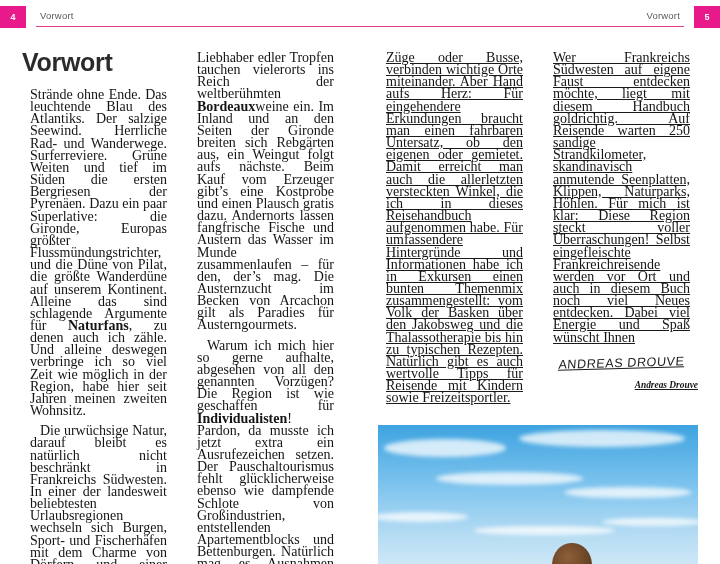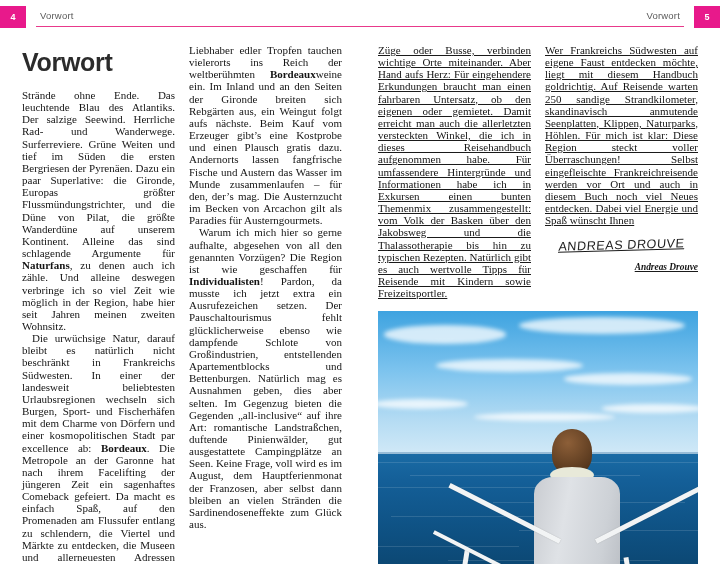--- a/index.html
+++ b/index.html
@@ -88,25 +88,25 @@
     font-size: 25px;
     font-weight: bold;
     color: #2b2b2b;
     margin: 6px 0 14px 0;
     letter-spacing: -.3px;
     line-height: 1;
   }
 
   p.body {
     font-family: "Liberation Serif", serif;
-    font-size: 11px;
+    font-size: 14px;
     line-height: 12.15px;
     text-align: justify;
     text-justify: inter-word;
-    margin: 0;
+    margin: 8px;
     -webkit-hyphens: auto;
     hyphens: auto;
     color: #141414;
   }
   p.body + p.body { text-indent: 10px; }
   p.body b { font-weight: bold; }
 
   
   .photo {
     position: relative;

